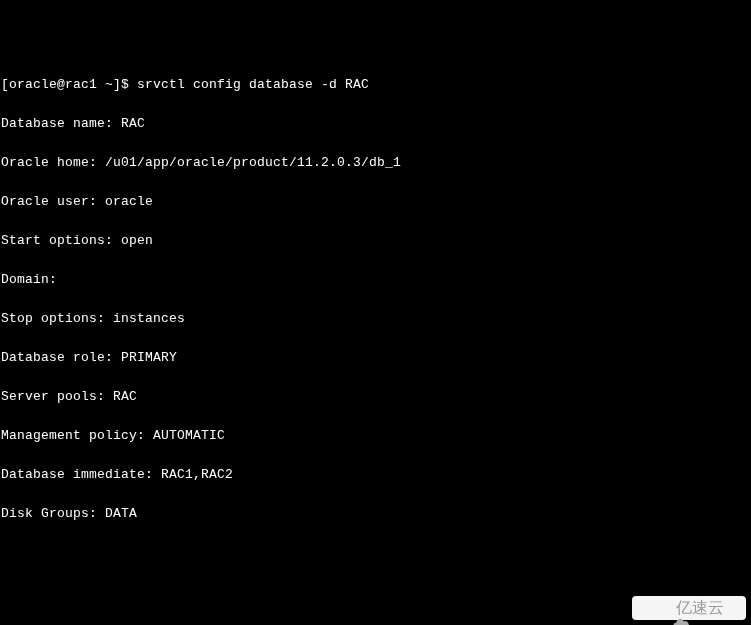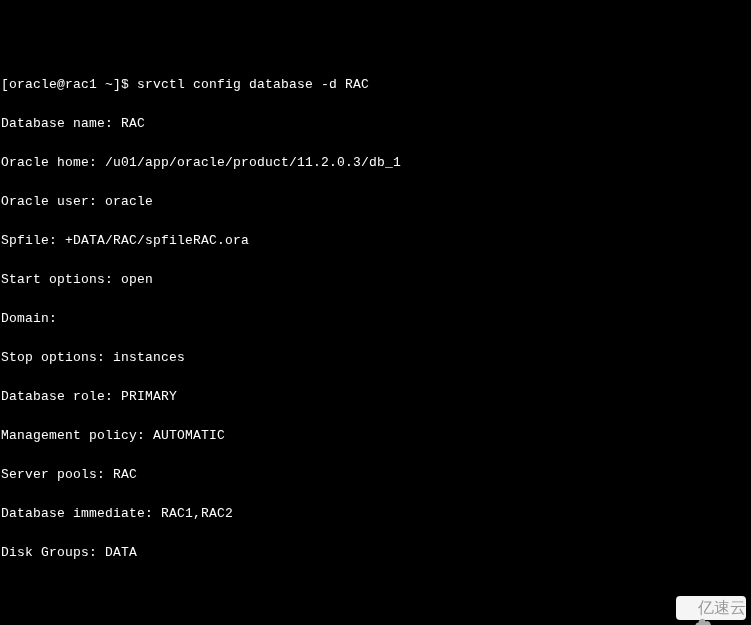--- a/index.html
+++ b/index.html
@@ -27,21 +27,21 @@
       display: block;
       min-height: 13px;
       letter-spacing: 0.2px;
     }
     .watermark {
       position: absolute;
       bottom: 5px;
       right: 5px;
       background-color: #f5f5f5;
       color: #999999;
-      padding: 3px 0;
+      padding: 3px 22px;
       font-family: Arial, sans-serif;
       font-size: 16px;
       border-radius: 4px;
       display: flex;
       align-items: center;
       gap: 4px;
     }
     .watermark-icon {
       display: inline-block;
       width: 18px;
@@ -51,27 +51,26 @@
 </head>
 <body>
 
 
 
 <div class="terminal">
   <span class="line">[oracle@rac1 ~]$ srvctl config database -d RAC</span>
   <span class="line">Database name: RAC</span>
   <span class="line">Oracle home: /u01/app/oracle/product/11.2.0.3/db_1</span>
   <span class="line">Oracle user: oracle</span>
-  <span class="line">Spfile: +DATA/RAC/spfileRAC.ora</span>
   <span class="line">Start options: open</span>
   <span class="line">Domain:</span>
   <span class="line">Stop options: instances</span>
   <span class="line">Database role: PRIMARY</span>
+  <span class="line">Server pools: RAC</span>
   <span class="line">Management policy: AUTOMATIC</span>
-  <span class="line">Server pools: RAC</span>
   <span class="line">Database immediate: RAC1,RAC2</span>
   <span class="line">Disk Groups: DATA</span>
   
   
   
   
   
   
   
   

